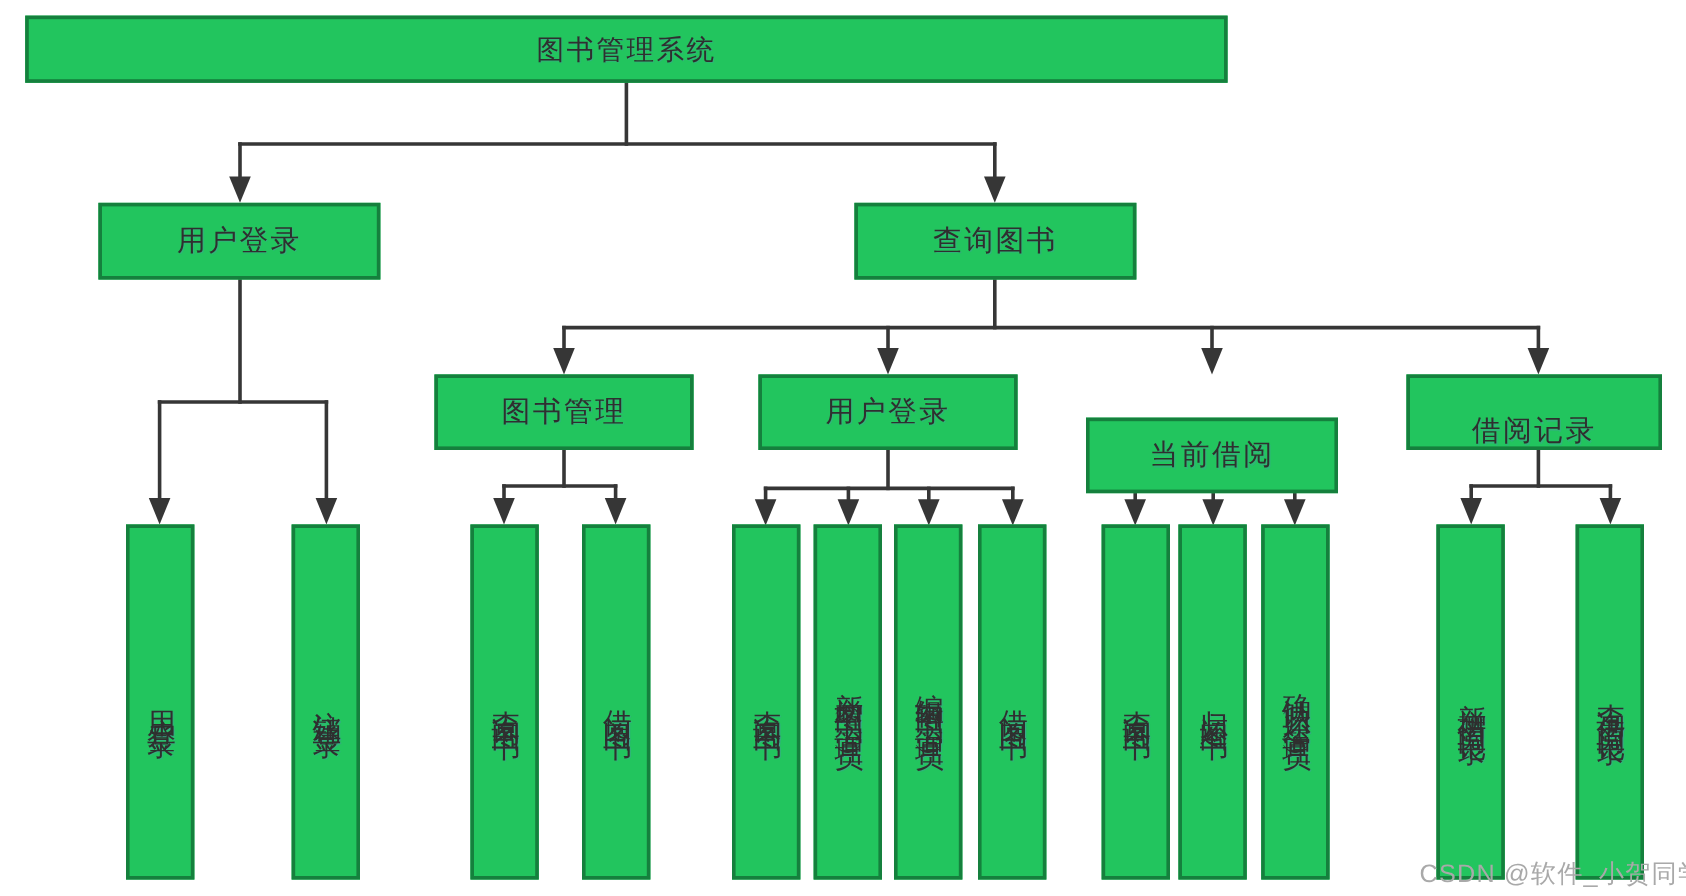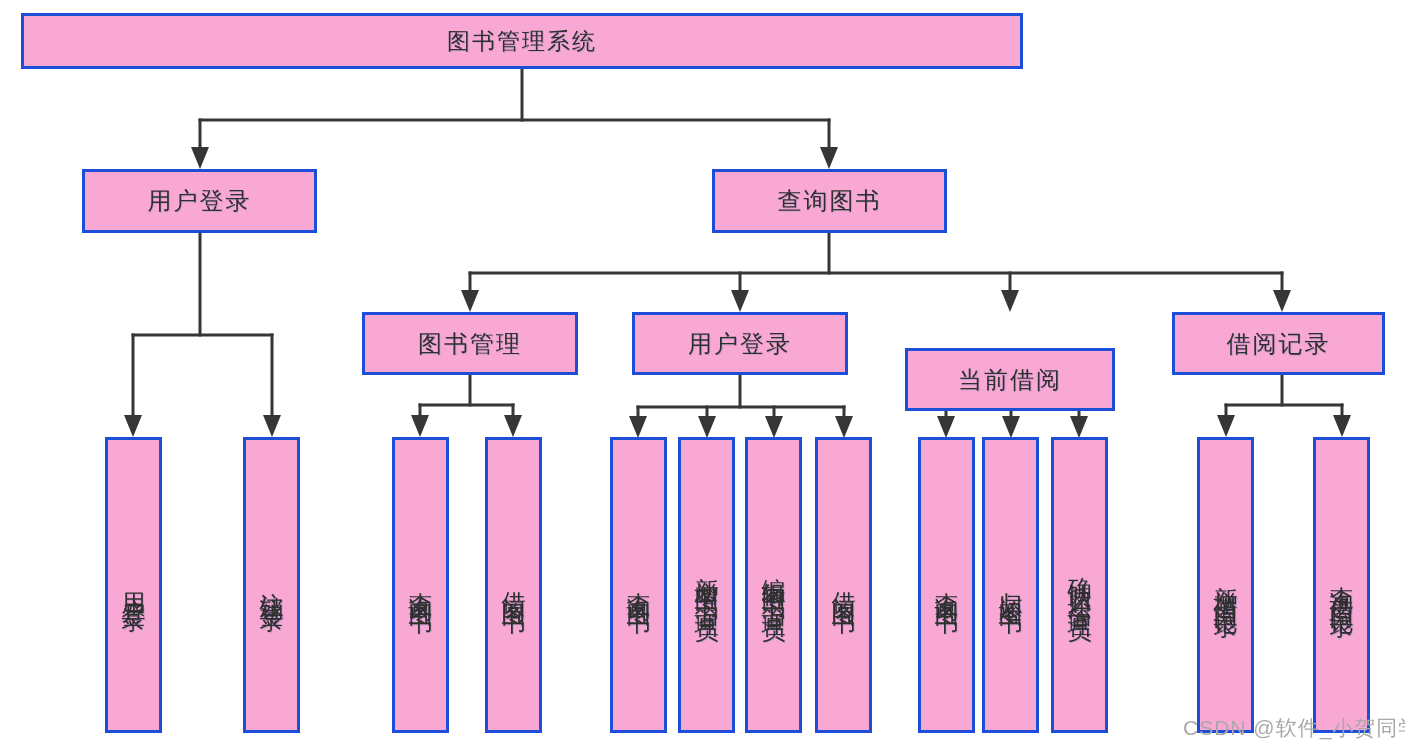--- a/index.html
+++ b/index.html
@@ -15,22 +15,22 @@
     width: 1405px; height: 747px;
   }
   #connectors {
     position: absolute; left: 0; top: 0;
     width: 1405px; height: 747px;
     z-index: 0;
   }
   .box {
     position: absolute;
     box-sizing: border-box;
-    border: 3px solid #1d4ed8;
-    background: #f9a8d4;
+    border: 3px solid #15803d;
+    background: #22c55e;
     display: flex;
     align-items: center;
     justify-content: center;
     z-index: 1;
   }
   .box .lbl {
     color: #2f2f2f;
     font-size: 24px;
     letter-spacing: 2px;
     line-height: 1;
@@ -131,21 +131,21 @@
 
   <div class="box lvl3" style="left:362px;width:216px;">
     <span class="lbl">图书管理</span>
   </div>
   <div class="box lvl3" style="left:632px;width:216px;">
     <span class="lbl">用户登录</span>
   </div>
   <div class="box lvl3" style="left:905px;width:210px;margin-top:36px;">
     <span class="lbl">当前借阅</span>
   </div>
-  <div class="box lvl3" style="left:1172px;width:213px;">
+  <div class="box lvl3" style="left:1172px;width:213px;align-items:flex-end;">
     <span class="lbl">借阅记录</span>
   </div>
 
   <div class="box leaf" style="left:105px;">
     <span class="lbl">用户登录</span>
   </div>
   <div class="box leaf" style="left:243px;">
     <span class="lbl">注销登录</span>
   </div>
   <div class="box leaf" style="left:392px;">

